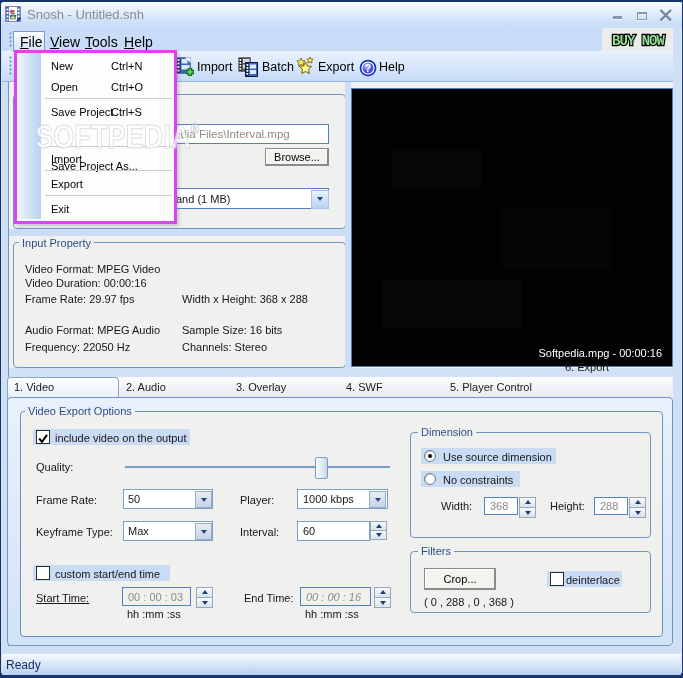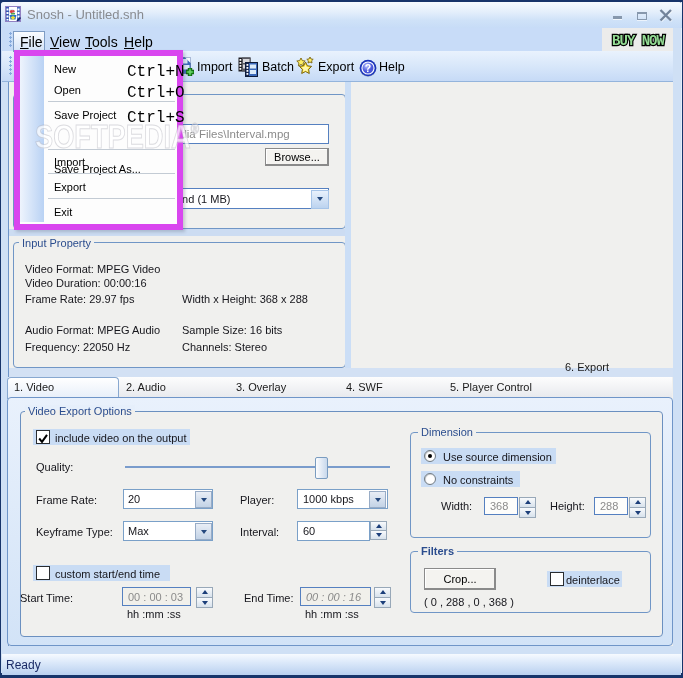--- a/index.html
+++ b/index.html
@@ -38,24 +38,24 @@
   .combobtn{background:linear-gradient(to bottom,#e9eef6,#c3d3e6);border:1px solid #98acc6;}
   .arrow-down{width:0;height:0;border-left:3.5px solid transparent;border-right:3.5px solid transparent;border-top:4px solid #24487e;}
   .spinbtn{background:linear-gradient(to bottom,#f8fafc,#d8e2ec);border:1px solid #98a8b8;}
   .spin-up{width:0;height:0;border-left:3px solid transparent;border-right:3px solid transparent;border-bottom:4px solid #1c3f7a;}
   .spin-dn{width:0;height:0;border-left:3px solid transparent;border-right:3px solid transparent;border-top:4px solid #1c3f7a;}
   .btn3d{background:#f4f3f0;border:1px solid #8a8a8a;box-shadow:inset -1px -1px 0 #8a8a8a, inset 1px 1px 0 #fff;font-size:11px;color:#000;text-align:center;}
   
   #statusbar{left:2px;top:654px;width:679px;height:21px;background:linear-gradient(to bottom,#f6faff 0%,#dce9fa 40%,#b9d0ef 100%);}
   
   #filebtn{left:13px;top:31px;width:30px;height:20px;background:linear-gradient(to bottom,#fafcff,#d2e2f7);border:1px solid #7e9cc4;border-bottom:none;}
-  #dropdown{left:14px;top:50px;width:157px;height:168px;background:#fdfdfd;border:6px solid #d946ef;box-shadow:2px 2px 3px rgba(90,100,120,0.3);}
+  #dropdown{left:14px;top:50px;width:157px;height:168px;background:#fdfdfd;border:3px solid #d946ef;box-shadow:2px 2px 3px rgba(90,100,120,0.3);}
   #gutter{left:0px;top:0px;width:24px;height:166px;background:linear-gradient(to right,#eef4fd,#b9d2f4);}
   .dditem{font-size:11px;color:#000;left:34px;}
-  .ddshort{font-size:16px;color:#000;left:107px;font-family:Liberation Mono, monospace;}
+  .ddshort{font-size:11px;color:#000;left:94px;}
   .ddsep{left:28px;width:127px;height:1px;background:#c3cbd4;}
   #watermark{left:35px;top:117px;font-size:34px;font-weight:bold;letter-spacing:0px;color:rgba(255,255,255,0.55);-webkit-text-stroke:1px rgba(130,130,145,0.28);text-shadow:1px 1px 1px rgba(255,255,255,0.4);transform:scaleX(0.8);transform-origin:left top;z-index:60;pointer-events:none;}
 </style>
 </head>
 <body>
 <div id="win">
   <div id="frame" class="abs"></div>
   <div class="abs" style="left:681px;top:2px;width:1px;height:671px;background:#e4eefa;"></div>
   <div id="titlebar" class="abs"></div>
   <div id="appicon" class="abs" style="left:5px;top:6px;width:16px;height:16px;">
@@ -190,20 +190,26 @@
   <div class="abs txt" style="left:25px;top:293px;">Frame Rate: 29.97 fps</div>
   <div class="abs txt" style="left:182px;top:293px;text-align:right;">Width x Height: 368 x 288</div>
   <div class="abs txt" style="left:25px;top:324px;">Audio Format: MPEG Audio</div>
   <div class="abs txt" style="left:182px;top:324px;">Sample Size: 16 bits</div>
   <div class="abs txt" style="left:25px;top:341px;">Frequency: 22050 Hz</div>
   <div class="abs txt" style="left:182px;top:341px;">Channels: Stereo</div>
 
   <div class="abs" style="left:345px;top:82px;width:6px;height:287px;background:#cbdef6;"></div>
   <div class="abs" style="left:9px;top:229px;width:336px;height:7px;background:#ccdcf2;"></div>
   <div class="abs" style="left:9px;top:368px;width:664px;height:9px;background:#d3e1f4;"></div>
+  <div id="preview" class="abs">
+    <div class="abs" style="left:40px;top:60px;width:90px;height:40px;background:#060606;"></div>
+    <div class="abs" style="left:150px;top:120px;width:110px;height:60px;background:#050505;"></div>
+    <div class="abs" style="left:30px;top:190px;width:140px;height:50px;background:#060606;"></div>
+    <div class="abs txt" style="right:10px;top:258px;color:#fff;">Softpedia.mpg - 00:00:16</div>
+  </div>
 
   <div class="abs" style="left:8px;top:377px;width:664px;height:20px;background:linear-gradient(to bottom,#fdfdfd,#e8eaee);"></div>
   <div id="activetab" class="abs"></div>
   <div class="abs tabtxt" style="left:14px;top:381px;">1. Video</div>
   <div class="abs tabtxt" style="left:126px;top:381px;">2. Audio</div>
   <div class="abs tabtxt" style="left:236px;top:381px;">3. Overlay</div>
   <div class="abs tabtxt" style="left:346px;top:381px;">4. SWF</div>
   <div class="abs tabtxt" style="left:450px;top:381px;">5. Player Control</div>
   <div class="abs tabtxt" style="left:565px;top:361px;">6. Export</div>
 
@@ -218,21 +224,21 @@
       </svg>
   </div>
   <div class="abs txt" style="left:55px;top:432px;">include video on the output</div>
 
   <div class="abs txt" style="left:36px;top:461px;">Quality:</div>
   <div class="abs" style="left:125px;top:466px;width:265px;height:2px;background:#7a9ccc;"></div>
   <div class="abs" style="left:315px;top:457px;width:11px;height:20px;background:linear-gradient(to right,#fdfdfe,#c8d8ec);border:1px solid #7a9cc0;border-radius:2px;"></div>
 
   <div class="abs txt" style="left:36px;top:494px;">Frame Rate:</div>
   <div class="abs combo" style="left:123px;top:489px;width:88px;height:18px;"></div>
-  <div class="abs txt" style="left:128px;top:493px;">20</div>
+  <div class="abs txt" style="left:128px;top:493px;">50</div>
   <div class="abs combobtn" style="left:195px;top:491px;width:15px;height:15px;">
       <div class="arrow-down" style="margin:6px auto;"></div>
     </div>
   <div class="abs txt" style="left:240px;top:494px;">Player:</div>
   <div class="abs combo" style="left:297px;top:489px;width:89px;height:18px;"></div>
   <div class="abs txt" style="left:303px;top:493px;">1000 kbps</div>
   <div class="abs combobtn" style="left:369px;top:491px;width:15px;height:15px;">
       <div class="arrow-down" style="margin:6px auto;"></div>
     </div>
 
@@ -249,21 +255,21 @@
       <div class="spin-up" style="margin:2px auto;"></div>
     </div>
   <div class="abs spinbtn" style="left:370px;top:530px;width:15px;height:8px;">
       <div class="spin-dn" style="margin:2px auto;"></div>
     </div>
 
   <div class="abs hl" style="left:33px;top:565px;width:137px;height:16px;"></div>
   <div class="abs" style="left:36px;top:566px;width:12px;height:12px;background:#fff;border:1px solid #2a2d30;"></div>
   <div class="abs txt" style="left:55px;top:568px;">custom start/end time</div>
 
-  <div class="abs txt" style="left:20px;top:592px;">Start Time:</div>
+  <div class="abs txt" style="left:36px;top:592px;text-decoration:underline;">Start Time:</div>
   <div class="abs" style="left:122px;top:587px;width:67px;height:17px;background:#f1f0eb;border:1px solid #5580c0;"></div>
   <div class="abs txt" style="left:128px;top:591px;color:#8b8b8b;">00 : 00 : 03</div>
   <div class="abs spinbtn" style="left:196px;top:587px;width:15px;height:9px;">
       <div class="spin-up" style="margin:2px auto;"></div>
     </div>
   <div class="abs spinbtn" style="left:196px;top:597px;width:15px;height:9px;">
       <div class="spin-dn" style="margin:3px auto;"></div>
     </div>
   <div class="abs txt" style="left:127px;top:608px;">hh :mm :ss</div>
 
@@ -301,21 +307,21 @@
   <div class="abs" style="left:594px;top:497px;width:32px;height:16px;background:#fdfdfb;border:1px solid #5580c0;"></div>
   <div class="abs txt" style="left:600px;top:500px;color:#8b8b8b;">288</div>
   <div class="abs spinbtn" style="left:629px;top:497px;width:15px;height:9px;">
       <div class="spin-up" style="margin:2px auto;"></div>
     </div>
   <div class="abs spinbtn" style="left:629px;top:507px;width:15px;height:9px;">
       <div class="spin-dn" style="margin:3px auto;"></div>
     </div>
 
   <div class="abs groupbox" style="left:410px;top:551px;width:239px;height:60px;background:#f0f0ee;"></div>
-  <div class="abs grouplabel" style="left:418px;top:545px;font-weight:bold;">Filters</div>
+  <div class="abs grouplabel" style="left:418px;top:545px;">Filters</div>
   <div class="abs btn3d" style="left:424px;top:568px;width:70px;height:20px;line-height:20px;">Crop...</div>
   <div class="abs txt" style="left:424px;top:596px;">( 0 , 288 , 0 , 368 )</div>
   <div class="abs hl" style="left:547px;top:571px;width:75px;height:16px;"></div>
   <div class="abs" style="left:550px;top:572px;width:12px;height:12px;background:#fff;border:1px solid #2a2d30;"></div>
   <div class="abs txt" style="left:566px;top:574px;">deinterlace</div>
 
   <div class="abs" style="left:2px;top:646px;width:679px;height:9px;background:#cfe0f5;"></div>
   <div id="statusbar" class="abs"></div>
   <div class="abs" style="left:6px;top:658px;font-size:12px;color:#1b2b66;">Ready</div>
 

